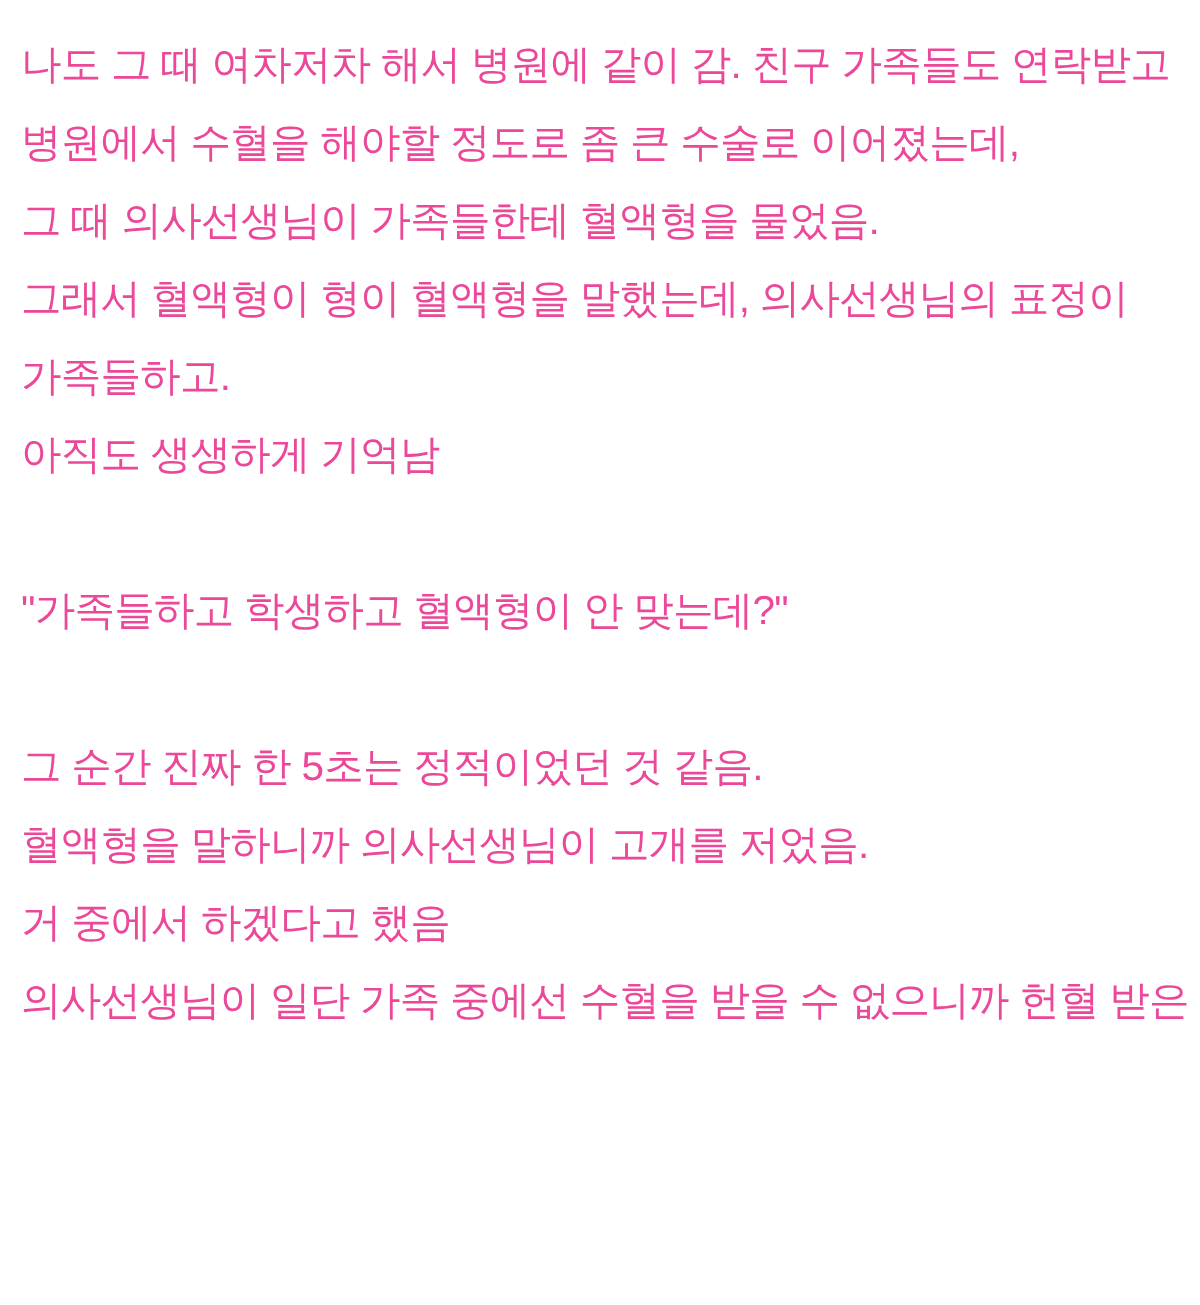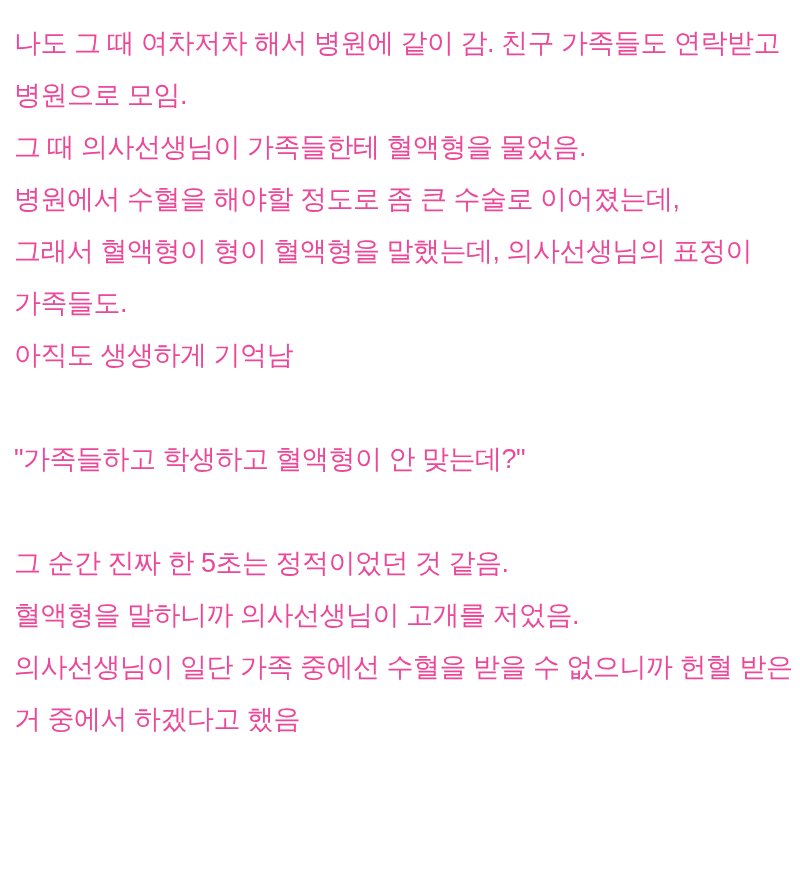--- a/index.html
+++ b/index.html
@@ -26,26 +26,25 @@
     color: #ec4899;
     white-space: nowrap;
     font-weight: 400;
   }
 </style>
 </head>
 <body>
 
 <div class="post-body">
     <div class="line">나도 그 때 여차저차 해서 병원에 같이 감. 친구 가족들도 연락받고</div>
-    <div class="line">병원으로 모임.</div>
+    <div class="line">병원에서 수혈을 해야할 정도로 좀 큰 수술로 이어졌는데,</div>
     <div class="line">그 때 의사선생님이 가족들한테 혈액형을 물었음.</div>
-    <div class="line">병원에서 수혈을 해야할 정도로 좀 큰 수술로 이어졌는데,</div>
     <div class="line">그래서 혈액형이 형이 혈액형을 말했는데, 의사선생님의 표정이</div>
-    <div class="line">가족들도.</div>
+    <div class="line">가족들하고.</div>
     <div class="line">아직도 생생하게 기억남</div>
     <div class="line"></div>
     <div class="line">"가족들하고 학생하고 혈액형이 안 맞는데?"</div>
     <div class="line"></div>
     <div class="line">그 순간 진짜 한 5초는 정적이었던 것 같음.</div>
     <div class="line">혈액형을 말하니까 의사선생님이 고개를 저었음.</div>
+    <div class="line">거 중에서 하겠다고 했음</div>
     <div class="line">의사선생님이 일단 가족 중에선 수혈을 받을 수 없으니까 헌혈 받은</div>
-    <div class="line">거 중에서 하겠다고 했음</div>
   </div>
 
 </body></html>

